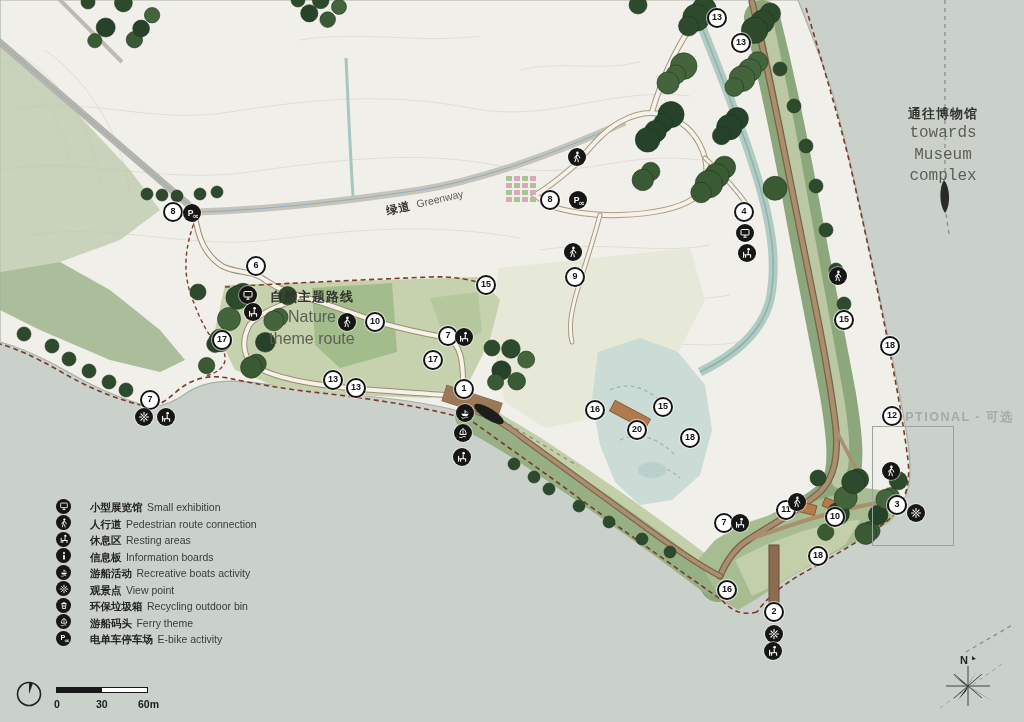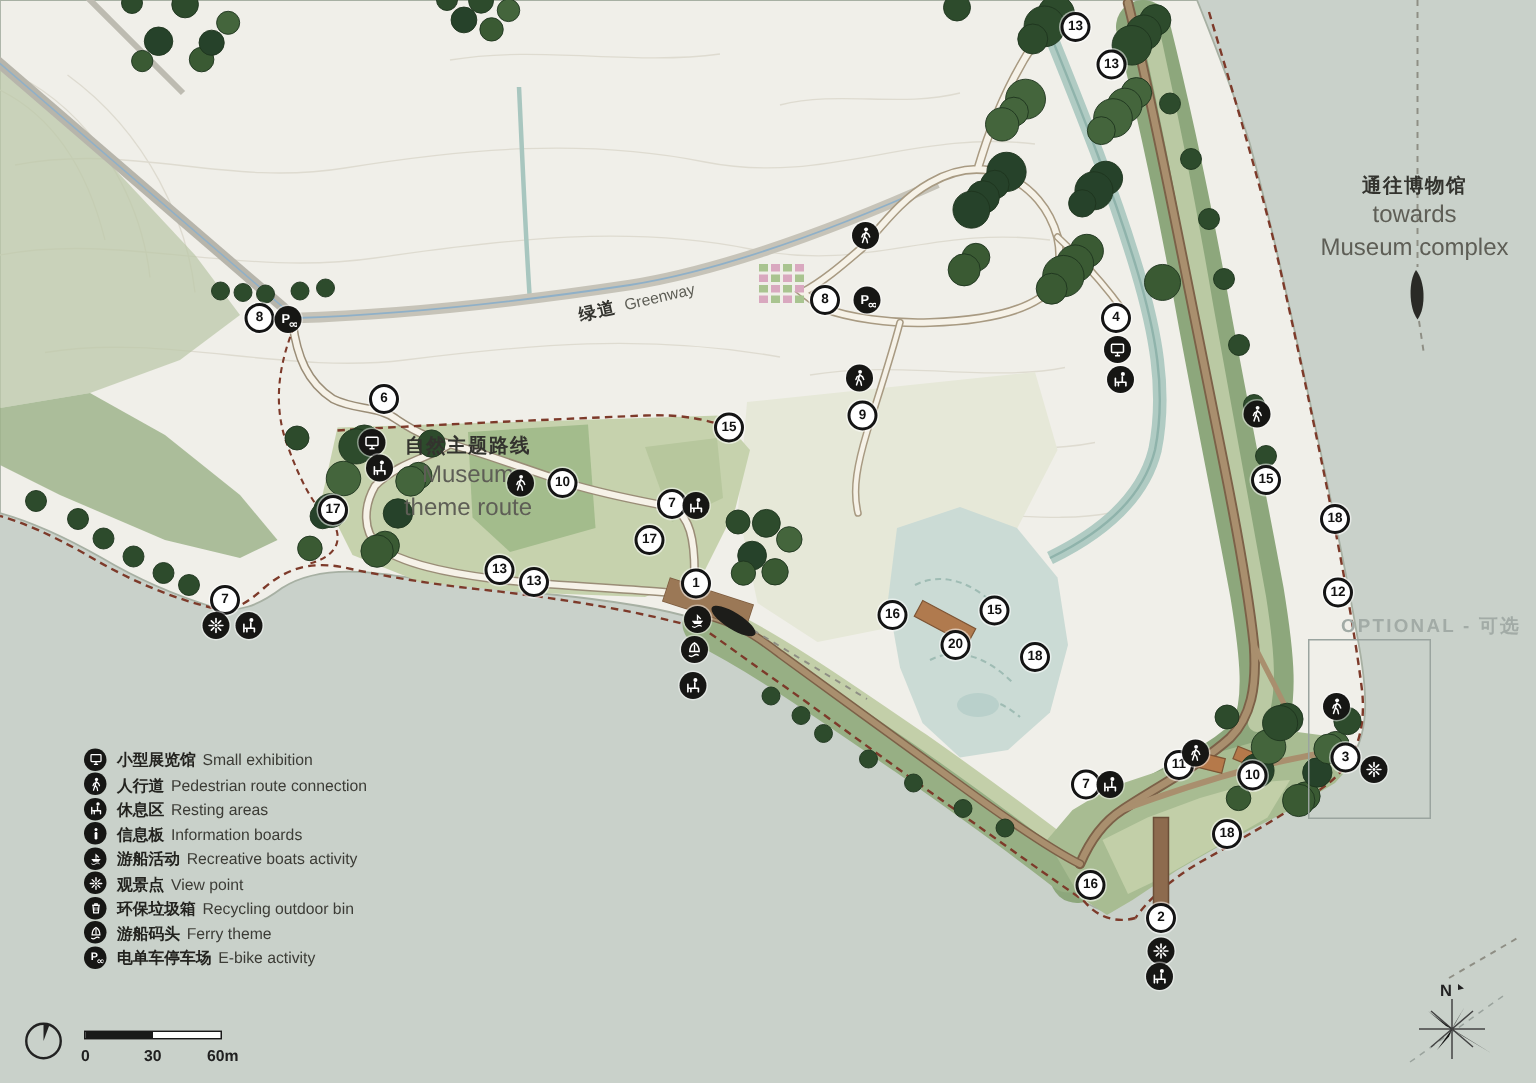--- a/index.html
+++ b/index.html
@@ -25,21 +25,21 @@
   .map-label .zh{font-weight:bold;font-size:13px;letter-spacing:1px;color:#33332e;}
   .map-label .en{font-size:16px;color:#5e5e56;line-height:1.35;}
   #greenway-label{transform:rotate(-13deg);white-space:nowrap;}
   #greenway-label .zh{font-size:11.5px;margin-right:6px;}
   #greenway-label .en{font-size:10.5px;}
   #optional-label{color:#a2aba6;font-weight:bold;font-size:12.5px;letter-spacing:1.5px;white-space:nowrap;}
   #optional-zone{position:absolute;border:1.5px solid #9aa49f;background:transparent;}
 
   
   #legend{position:absolute;left:28px;top:500px;display:flex;flex-direction:column;gap:4.5px;}
-  .legend-row{display:flex;align-items:center;gap:7px;height:12px;padding-left:28px;}
+  .legend-row{display:flex;align-items:center;gap:19px;height:12px;padding-left:28px;}
   .legend-ic{width:15px;height:15px;border-radius:50%;background:#161614;flex:0 0 15px;
     display:flex;align-items:center;justify-content:center;}
   .legend-ic svg{width:10px;height:10px}
   .legend-zh{font-weight:bold;font-size:10.5px;color:#23231f;}
   .legend-en{font-size:10.5px;color:#3c3c36;}
 
   
   #scalebar{position:absolute;left:14px;top:678px;width:170px;height:40px;}
   #scale-clock{position:absolute;left:0;top:1px;}
   .sb-track{position:absolute;left:42px;top:9px;width:92px;height:6px;border:1px solid #191919;box-sizing:border-box;background:#fff;}
@@ -305,30 +305,30 @@
         <circle cx="126.0" cy="390.0" r="7.0" fill="#2d4b2c" stroke="#1e341e" stroke-width="0.6"></circle>
         <circle cx="24.0" cy="334.0" r="7.0" fill="#2d4b2c" stroke="#1e341e" stroke-width="0.6"></circle>
       </g>
   </svg>
 
   <div id="optional-zone" style="left:872px;top:426px;width:80px;height:118px;"></div>
   <div id="optional-label" class="map-label" style="left:894px;top:409px;">OPTIONAL - 可选</div>
 
   <div class="map-label" id="nature-label" style="left:252px;top:288px;width:120px;">
     <div class="zh">自然主题路线</div>
-    <div class="en">Museum</div>
+    <div class="en">Nature</div>
     <div class="en">theme route</div>
   </div>
 
 
   <div class="map-label" id="greenway-label" style="left:385px;top:192px;">
     <span class="zh">绿道</span><span class="en">Greenway</span>
   </div>
 
-  <div class="map-label" id="museum-label" style="left:878px;top:115px;width:130px;">
+  <div class="map-label" id="museum-label" style="left:878px;top:105px;width:130px;font-family:Liberation Mono, monospace;">
     <div class="zh">通往博物馆</div>
     <div class="en">towards</div>
     <div class="en">Museum complex</div>
   </div>
 
   <div id="markers-layer">
       <div class="marker" style="left: 717px; top: 18px;">13</div>
       <div class="marker" style="left: 741px; top: 43px;">13</div>
       <div class="marker" style="left: 173px; top: 212px;">8</div>
       <div class="marker" style="left: 550px; top: 200px;">8</div>
@@ -337,21 +337,21 @@
       <div class="marker" style="left: 486px; top: 285px;">15</div>
       <div class="marker" style="left: 844px; top: 320px;">15</div>
       <div class="marker" style="left: 375px; top: 322px;">10</div>
       <div class="marker" style="left: 448px; top: 336px;">7</div>
       <div class="marker" style="left: 222px; top: 340px;">17</div>
       <div class="marker" style="left: 433px; top: 360px;">17</div>
       <div class="marker" style="left: 890px; top: 346px;">18</div>
       <div class="marker" style="left: 333px; top: 380px;">13</div>
       <div class="marker" style="left: 356px; top: 388px;">13</div>
       <div class="marker" style="left: 464px; top: 389px;">1</div>
-      <div class="marker" style="left: 892px; top: 395px;">12</div>
+      <div class="marker" style="left: 892px; top: 416px;">12</div>
       <div class="marker" style="left: 150px; top: 400px;">7</div>
       <div class="marker" style="left: 595px; top: 410px;">16</div>
       <div class="marker" style="left: 663px; top: 407px;">15</div>
       <div class="marker" style="left: 637px; top: 430px;">20</div>
       <div class="marker" style="left: 690px; top: 438px;">18</div>
       <div class="marker" style="left: 575px; top: 277px;">9</div>
       <div class="marker" style="left: 897px; top: 505px;">3</div>
       <div class="marker" style="left: 786px; top: 510px;">11</div>
       <div class="marker" style="left: 835px; top: 517px;">10</div>
       <div class="marker" style="left: 724px; top: 523px;">7</div>

